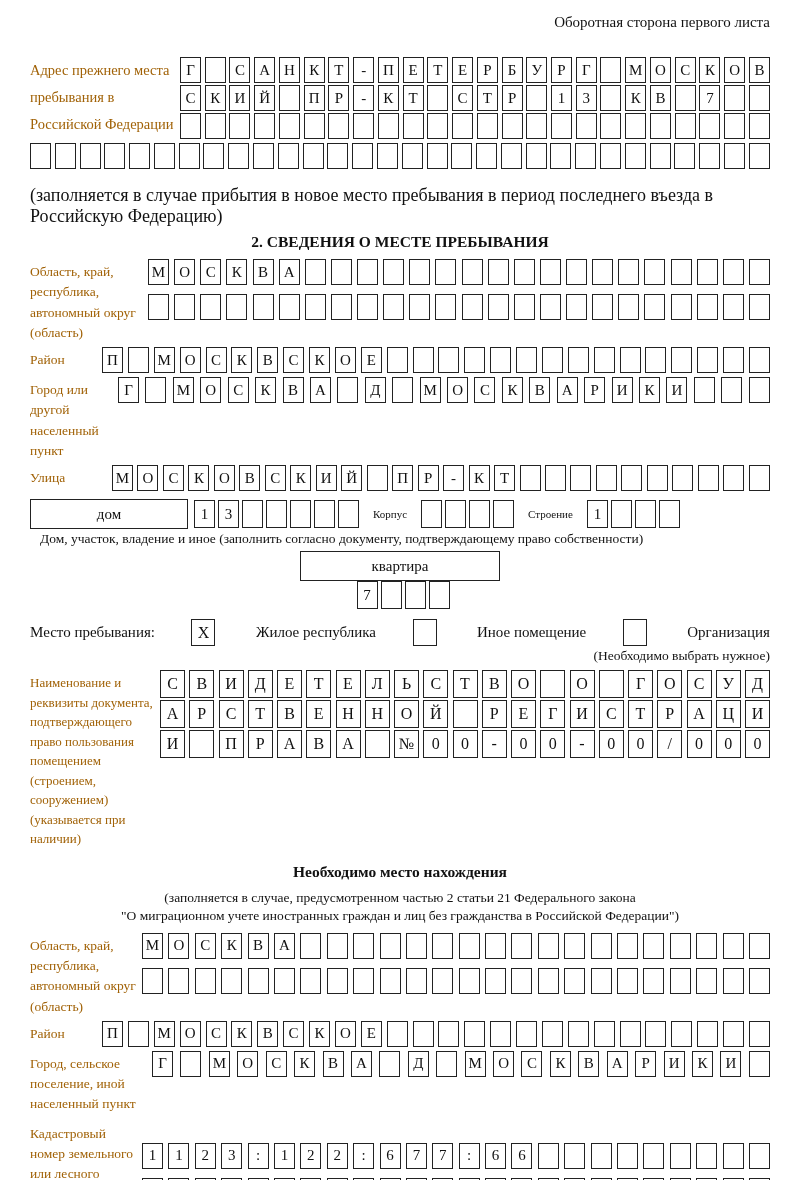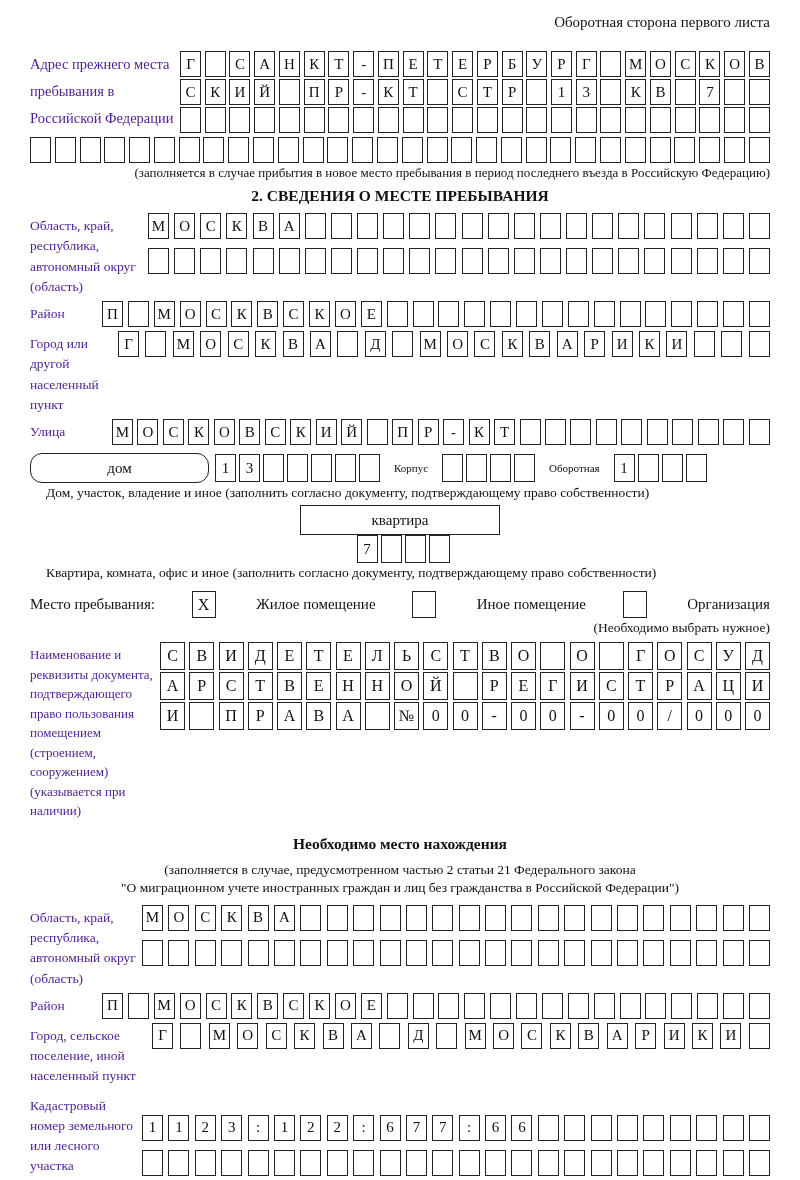--- a/index.html
+++ b/index.html
@@ -2,50 +2,50 @@
 <html><head>
 <meta charset="utf-8">
 <style>
   * { margin:0; padding:0; box-sizing:border-box; }
   html,body { background:#fff; }
   .page {
     width:800px; height:1180px; background:#fff; color:#111;
     font-family:"Liberation Serif", serif;
     padding:14px 30px 10px 30px; overflow:hidden; position:relative;
   }
-  .top-note { text-align:right; font-size:15px; margin-bottom:20px; }
+  .top-note { text-align:right; font-size:15px; margin-bottom:26px; }
 
   .frow { display:flex; align-items:flex-start; }
-  .flabel { font-size:13.5px; line-height:1.5; padding-top:3px; flex:none; color:#4c1d95; }
+  .flabel { font-size:13.5px; line-height:1.5; padding-top:3px; flex:none; color:#a16207; }
   .lh-tall { line-height:27px; font-size:14.5px; padding-top:0; }
 
   .w150{width:150px;} .w118{width:118px;} .w72{width:72px;} .w88{width:88px;}
   .w82{width:82px;} .w130{width:130px;} .w112{width:112px;} .w122{width:122px;}
 
   .rows { flex:1; }
   .cells { min-height:26px; }
   .fill { flex:1; display:flex; justify-content:space-between; }
   .fixed { display:flex; gap:3px; }
   .cell {
     width:21px; height:26px; border:1.6px solid #222;
     display:flex; align-items:center; justify-content:center;
     font-size:15px; flex:none; background:#fff;
   }
   .rows .fill { margin-bottom:2px; }
   .gap8 .fill { margin-bottom:9px; }
   .lg .cell { width:25px; height:28px; font-size:16px; }
   .lg.fill { margin-bottom:2px; }
 
-  .center-note { text-align:right; font-size:13px; margin-top:2px; }
-  .left-note { font-size:13.5px; margin:2px 0 4px 16px; }
+  .center-note { text-align:left; font-size:18px; margin-top:16px; }
+  .left-note { font-size:13.5px; margin:2px 0 4px 10px; }
   .sec-heading { text-align:center; font-weight:bold; font-size:15.5px; margin:6px 0 8px 0; }
 
   .dom-row { display:flex; align-items:center; margin-top:8px; }
   .wide-box { height:30px; border:1.7px solid #222; display:flex; align-items:center; justify-content:center; font-size:15px; flex:none; }
-  .wb170 { width:179px;border-radius:12px; } .wb200 { width:200px; }
+  .wb170 { width:158px; } .wb200 { width:200px; }
   .inline-label { font-size:11px; padding:0 8px 0 14px; }
   .dom-row .fixed { margin-left:6px; }
   .dom-row .cell { height:28px; }
 
   .mesto-row { display:flex; align-items:center; margin-top:10px; font-size:15px;justify-content:space-between; }
   .checkbox {
     width:24px; height:27px; border:1.8px solid #222; margin:0 14px 0 10px;
     display:inline-flex; align-items:center; justify-content:center; font-size:16px; flex:none;
   }
   .mesto-note { font-size:13.5px; margin:2px 0 6px 258px;text-align:right; }
@@ -342,45 +342,44 @@
         <span class="cell"></span>
         <span class="cell"></span>
       </div>
     <span class="inline-label">Корпус</span>
     <div class="cells fixed">
         <span class="cell"></span>
         <span class="cell"></span>
         <span class="cell"></span>
         <span class="cell"></span>
       </div>
-    <span class="inline-label">Оборотная</span>
+    <span class="inline-label">Строение</span>
     <div class="cells fixed">
         <span class="cell">1</span>
         <span class="cell"></span>
         <span class="cell"></span>
         <span class="cell"></span>
       </div>
   </div>
   <div class="left-note">Дом, участок, владение и иное (заполнить согласно документу, подтверждающему право собственности)</div>
 
   <div class="dom-row" style="margin-top:2px;flex-direction:column;">
     <div class="wide-box wb200">квартира</div>
     <div class="cells fixed">
         <span class="cell">7</span>
         <span class="cell"></span>
         <span class="cell"></span>
         <span class="cell"></span>
       </div>
   </div>
-  <div class="left-note">Квартира, комната, офис и иное (заполнить согласно документу, подтверждающему право собственности)</div>
 
   <div class="mesto-row">
     <span>Место пребывания:</span>
     <span class="checkbox">X</span>
-    <span>Жилое помещение</span>
+    <span>Жилое республика</span>
     <span class="checkbox"></span>
     <span>Иное помещение</span>
     <span class="checkbox"></span>
     <span>Организация</span>
   </div>
   <div class="mesto-note">(Необходимо выбрать нужное)</div>
 
   <div class="frow mt4">
     <div class="flabel w130" style="font-size:13px;">Наименование и реквизиты документа, подтверждающего право пользования помещением (строением, сооружением) (указывается при наличии)</div>
     <div class="rows">

